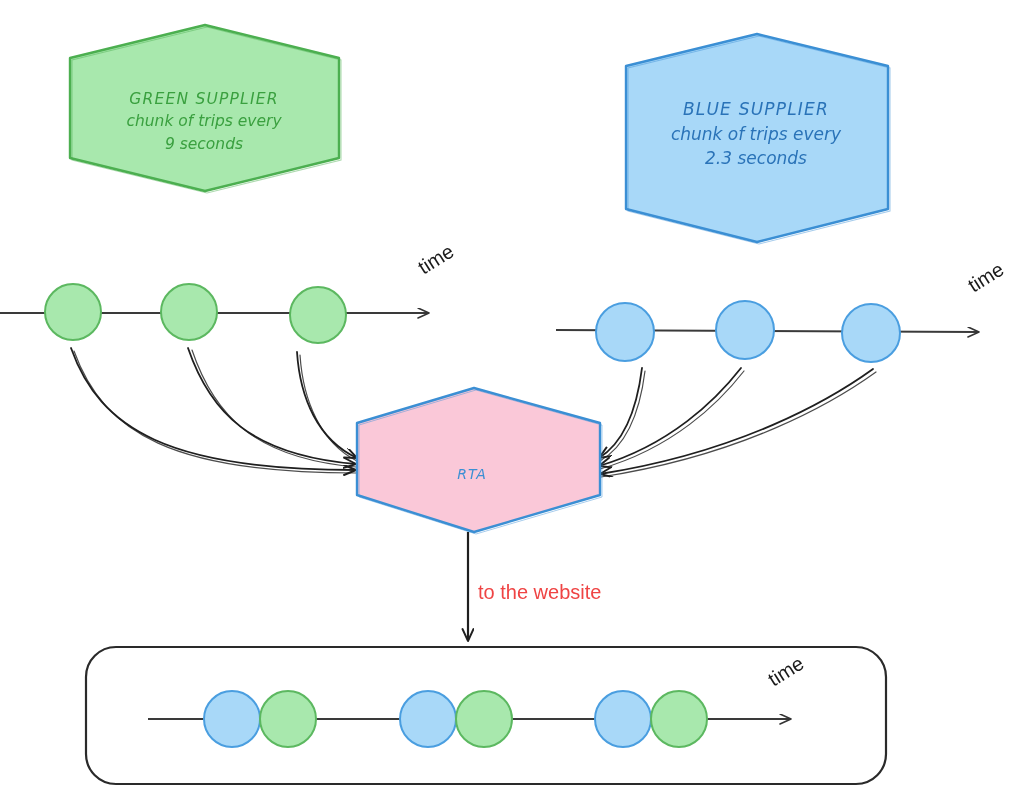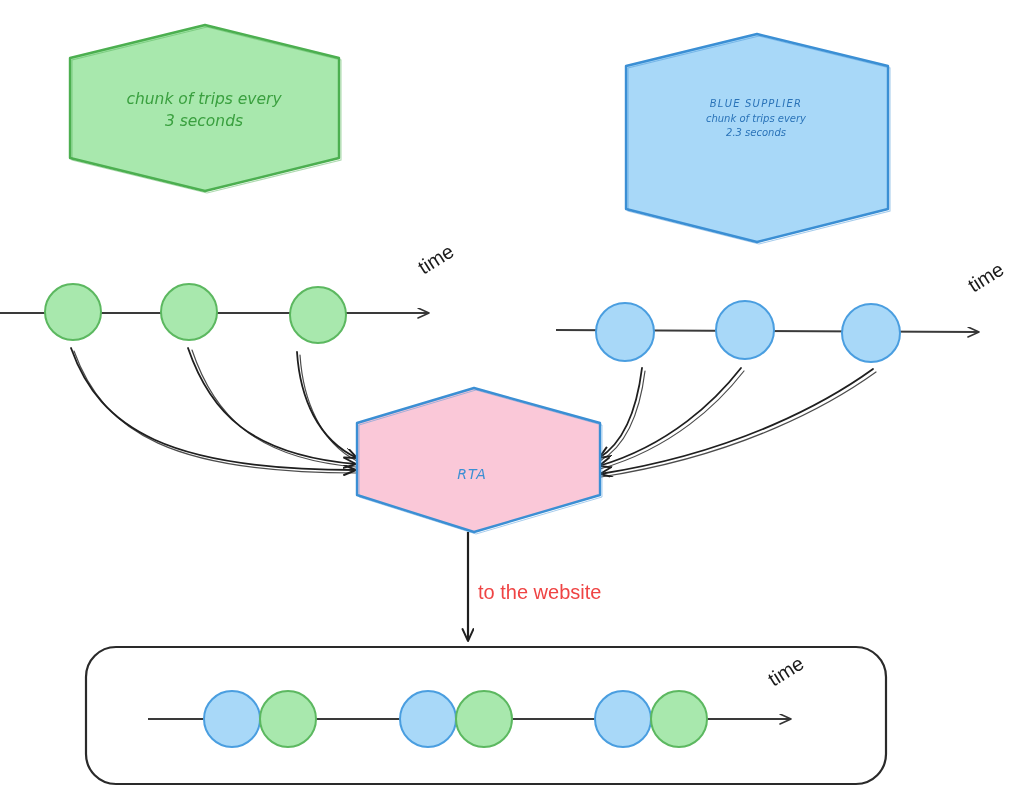--- a/index.html
+++ b/index.html
@@ -35,21 +35,21 @@
     top: 88px;
     width: 272px;
     color: #3aa03f;
     font-size: 15.5px;
   }
   #blue-hex-label {
     left: 620px;
     top: 97px;
     width: 272px;
     color: #2a73b8;
-    font-size: 10px;
+    font-size: 17px;
   }
   #rta-hex-label {
     left: 352px;
     top: 464px;
     width: 240px;
     color: #3b8fd4;
     font-size: 14px;
     letter-spacing: 1px;
   }
   .hex-title {
@@ -157,22 +157,23 @@
     <circle cx="428" cy="719" r="28" fill="#a8d8f8" stroke="#4a9ee0" stroke-width="2"></circle>
     <circle cx="484" cy="719" r="28" fill="#a8e8ad" stroke="#5cb860" stroke-width="2"></circle>
 
     <circle cx="623" cy="719" r="28" fill="#a8d8f8" stroke="#4a9ee0" stroke-width="2"></circle>
     <circle cx="679" cy="719" r="28" fill="#a8e8ad" stroke="#5cb860" stroke-width="2"></circle>
   </g>
 
 </svg>
 
 <div class="hex-label" id="green-hex-label">
+  <span class="hex-title">GREEN SUPPLIER</span>
   <span>chunk of trips every</span><br>
-  <span>3 seconds</span>
+  <span>9 seconds</span>
 </div>
 
 <div class="hex-label" id="blue-hex-label">
   <span class="hex-title">BLUE SUPPLIER</span>
   <span>chunk of trips every</span><br>
   <span>2.3 seconds</span>
 </div>
 
 <div class="hex-label" id="rta-hex-label">RTA</div>
 

